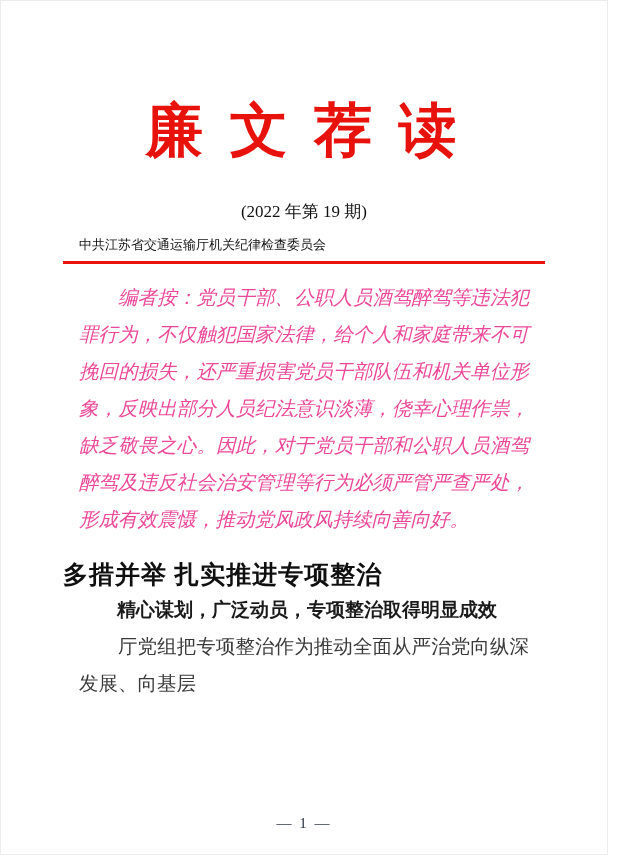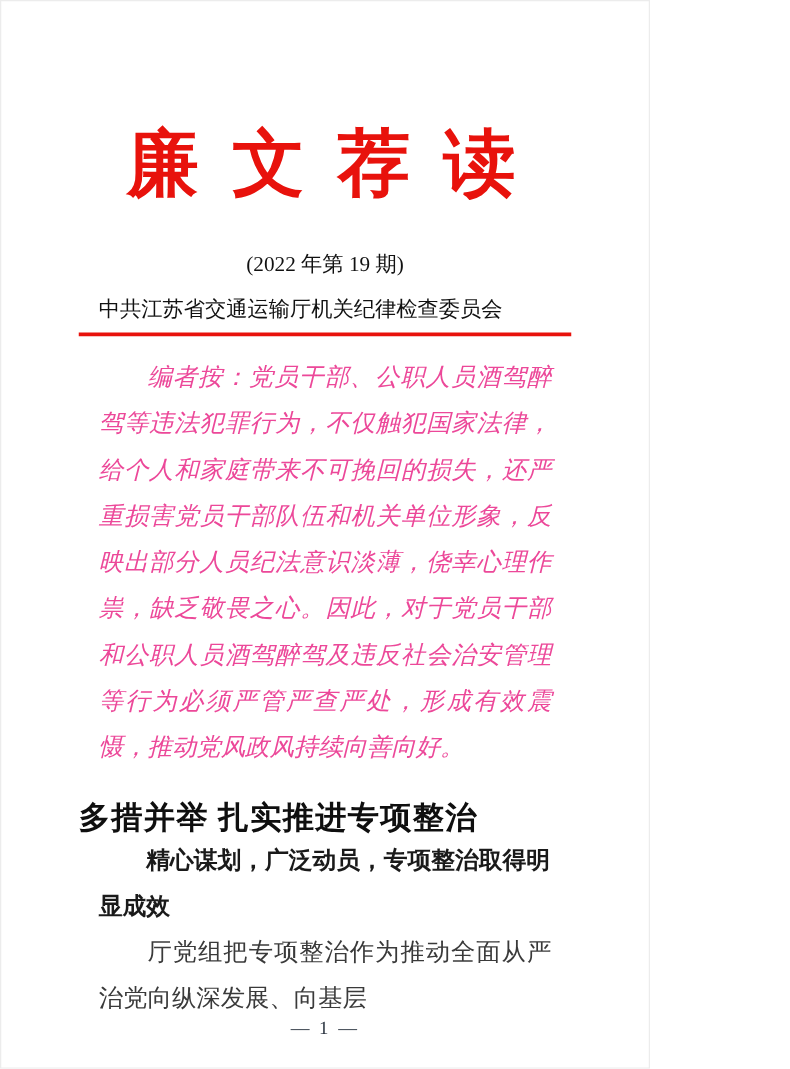--- a/index.html
+++ b/index.html
@@ -9,21 +9,21 @@
   }
   html,body{margin:0;padding:0;background:#fff;}
   body{
     width:632px;height:855px;
     font-family:"Liberation Serif","DejaVu Serif",serif;
     color:var(--ink);
     overflow:hidden;
   }
   .page{
     position:relative;
-    width:520px;height:855px;
+    width:608px;height:855px;
     box-sizing:border-box;
     padding:0 62px;
     background:#fff;
     border:1px solid #ececec;
   }
   .doc-title{
     margin-top:92px;
     text-align:center;
     color:var(--red);
     font-size:58px;
@@ -37,21 +37,21 @@
     text-align:center;
     font-size:17px;
     color:#111;
   }
   .masthead-row{
     display:flex;
     justify-content:space-between;
     align-items:baseline;
     margin-top:13px;
     padding:0 14px 0 16px;
-    font-size:17px;
+    font-size:13px;
     color:#111;
     gap:40px;
   }
   .red-rule{
     margin-top:7px;
     height:3px;
     background:var(--red);
   }
   .editor-note{
     margin:15px 0 0 0;

